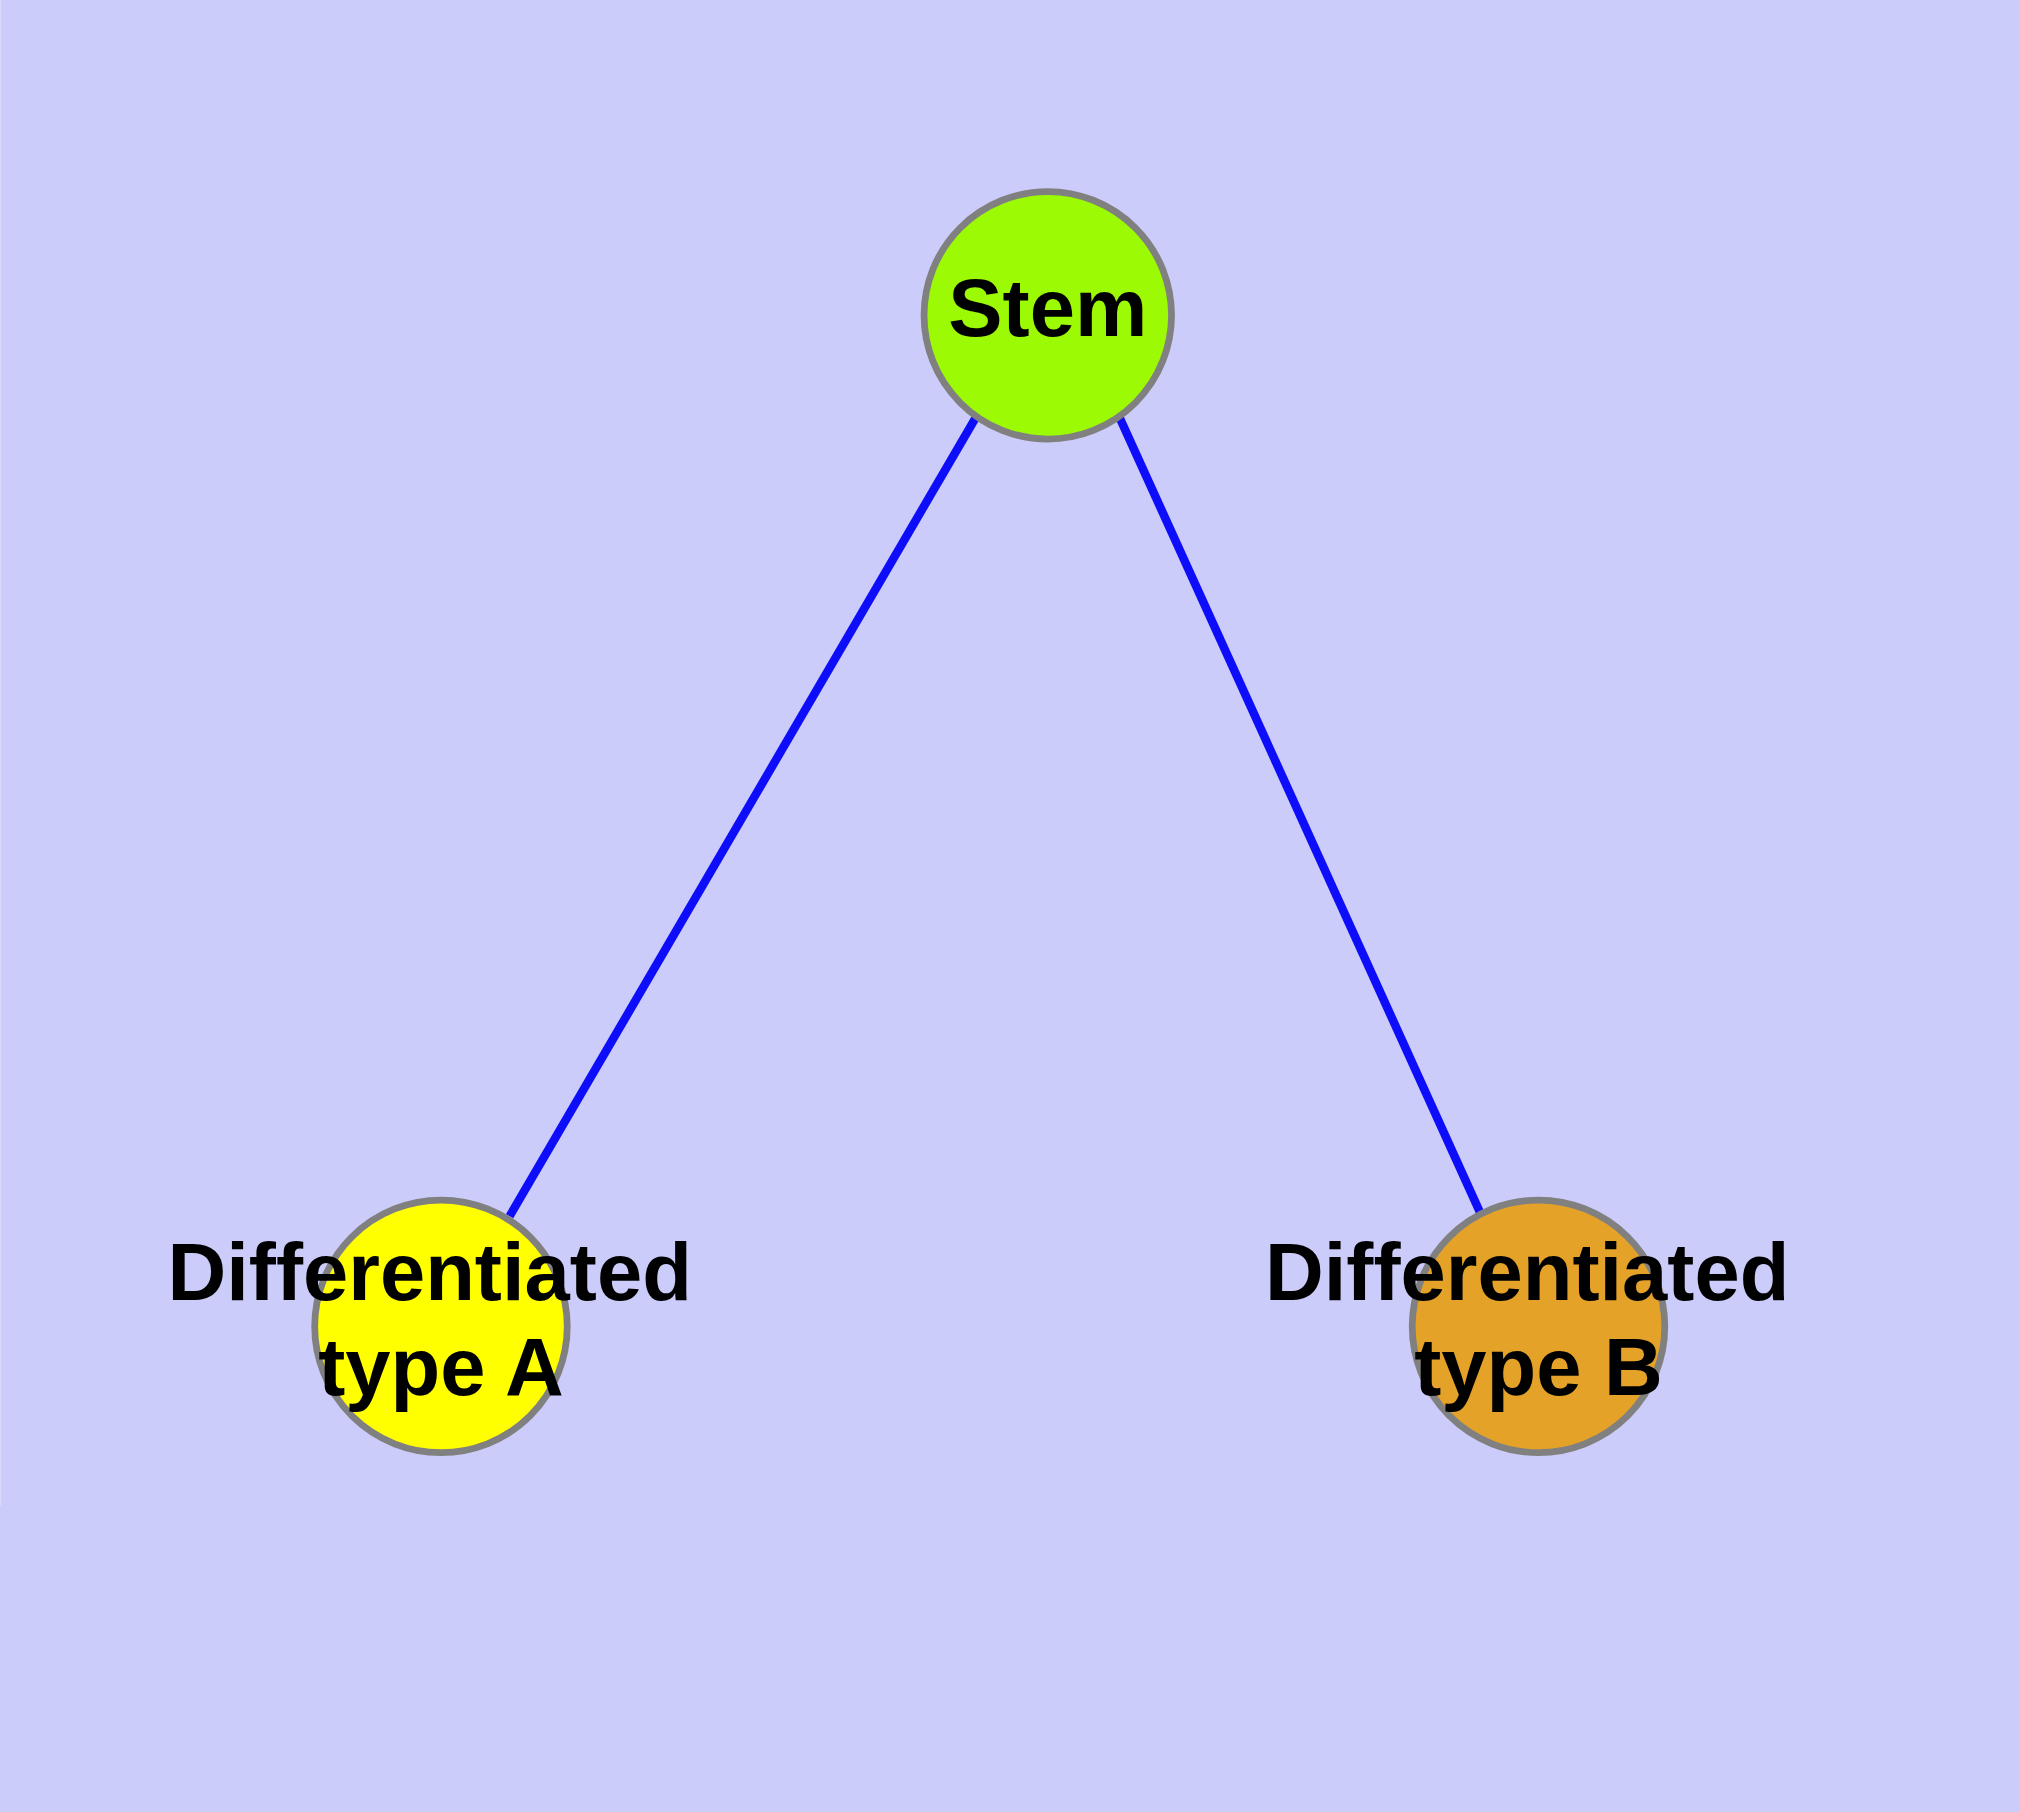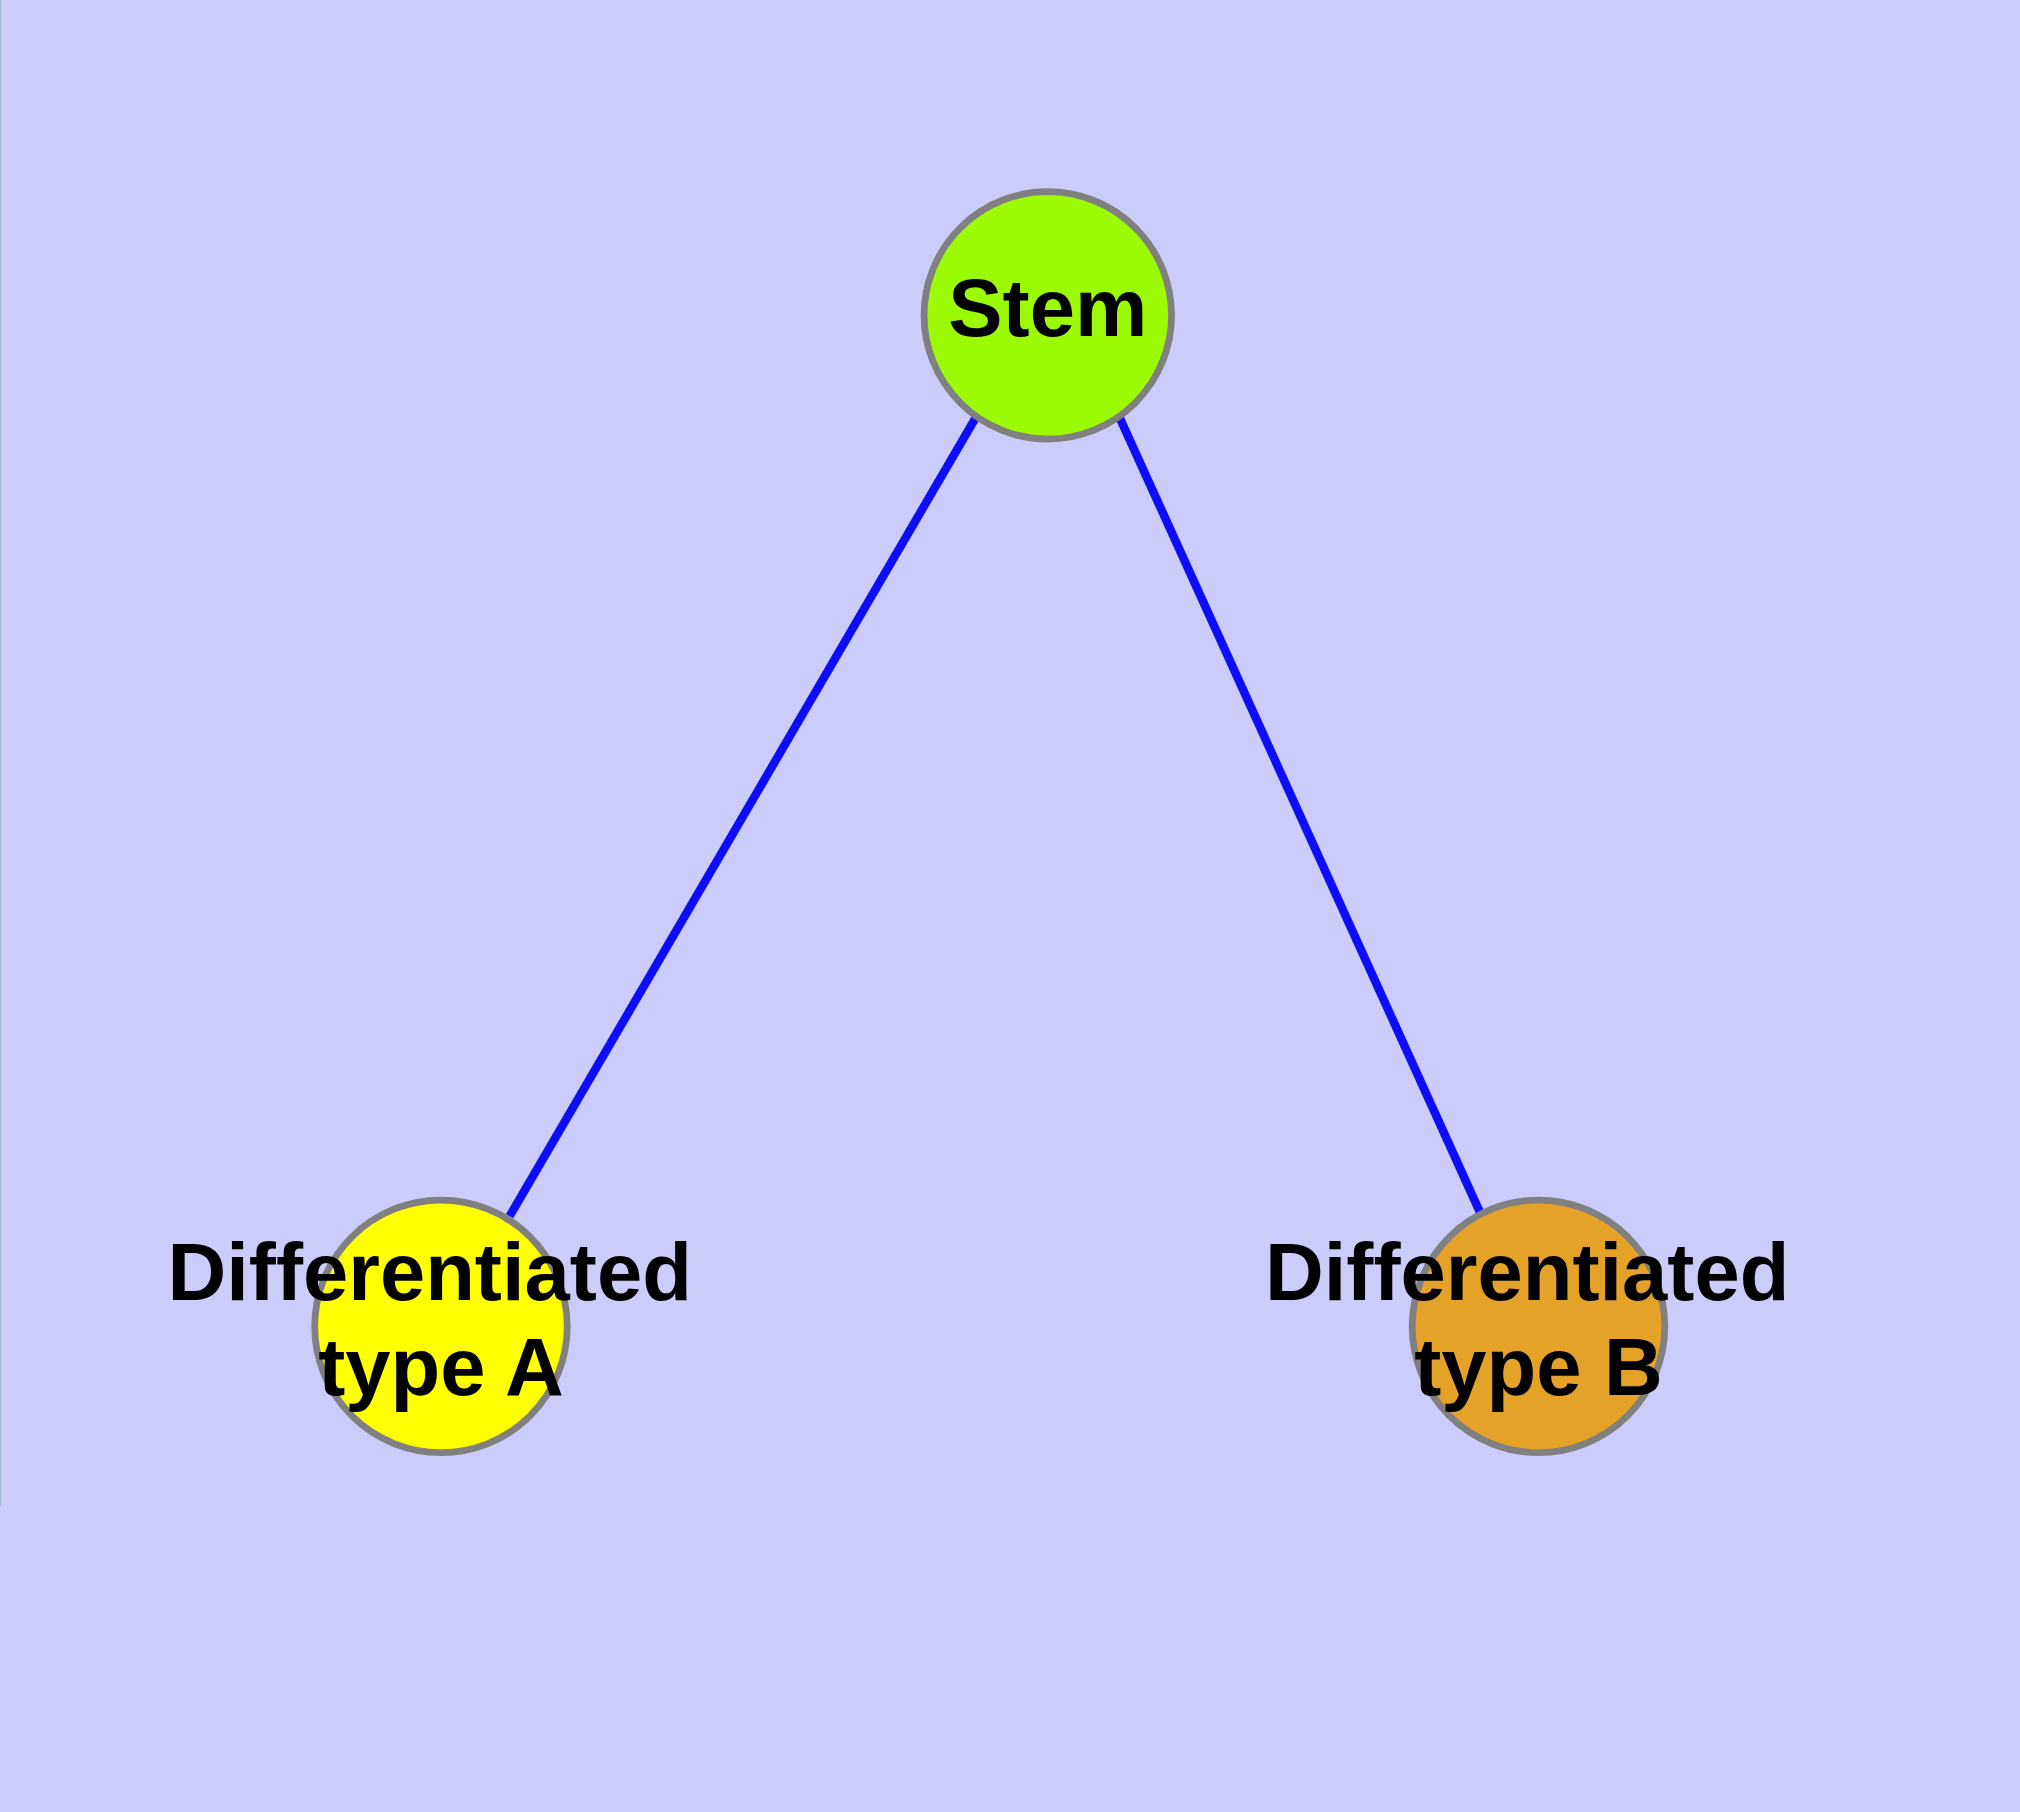--- a/index.html
+++ b/index.html
@@ -27,21 +27,21 @@
     font-weight: bold;
     font-size: 96px;
     fill: #000000;
     text-anchor: middle;
     dominant-baseline: middle;
   }
 </style>
 </head>
 <body>
 
-<div id="canvas" style="width: 2021px; height: 1506px; background: #15803d;">
+<div id="canvas" style="width: 2021px; height: 1506px; background: #ffffff;">
   <svg id="graph-svg" viewBox="0 0 2384 2138">
 
     <rect x="0" y="0" width="2384" height="2138" fill="#ccccfa"></rect>
 
     <g>
       <line class="graph-edge" x1="1152" y1="491" x2="601" y2="1435" stroke="#0d0dfa" stroke-width="10" stroke-linecap="butt"></line>
       <line class="graph-edge" x1="1320" y1="491" x2="1749" y2="1437" stroke="#0d0dfa" stroke-width="10" stroke-linecap="butt"></line>
     </g>
 
     <g>

